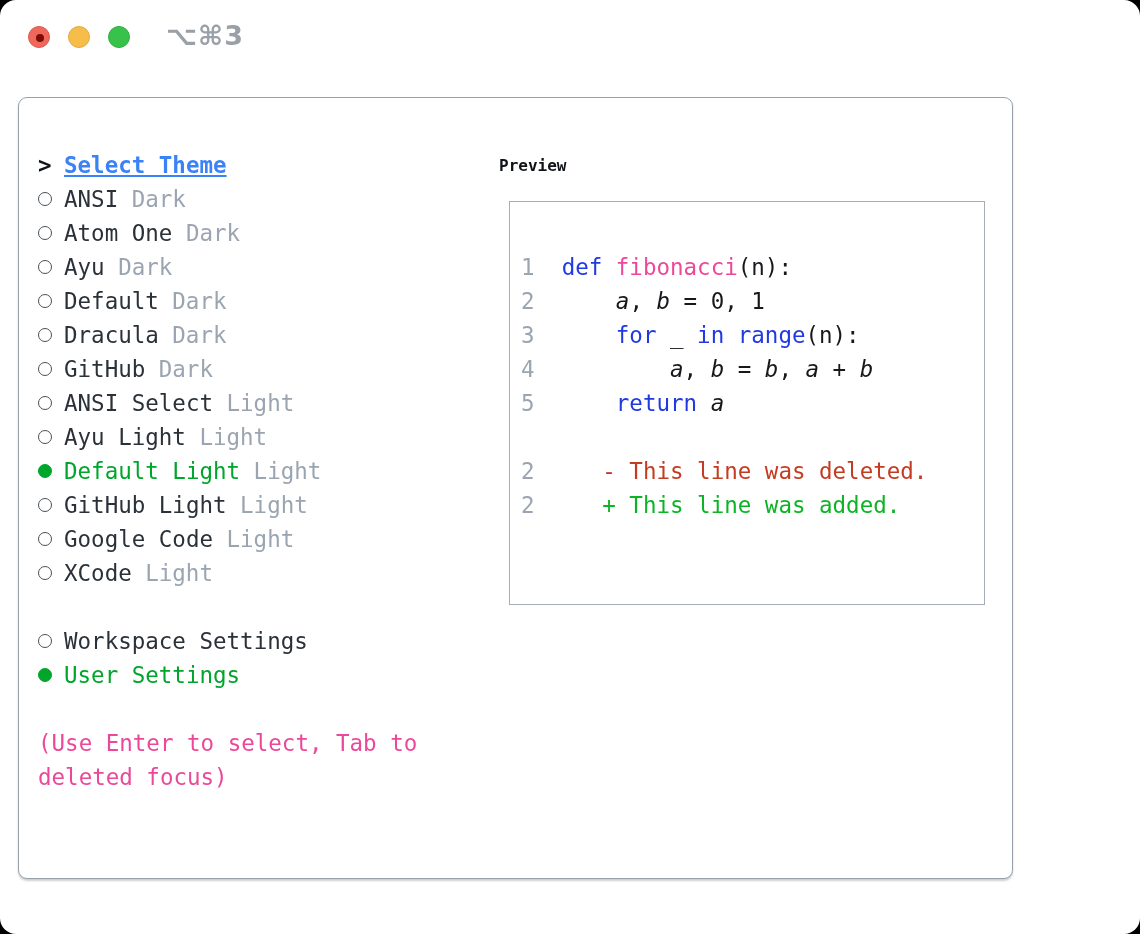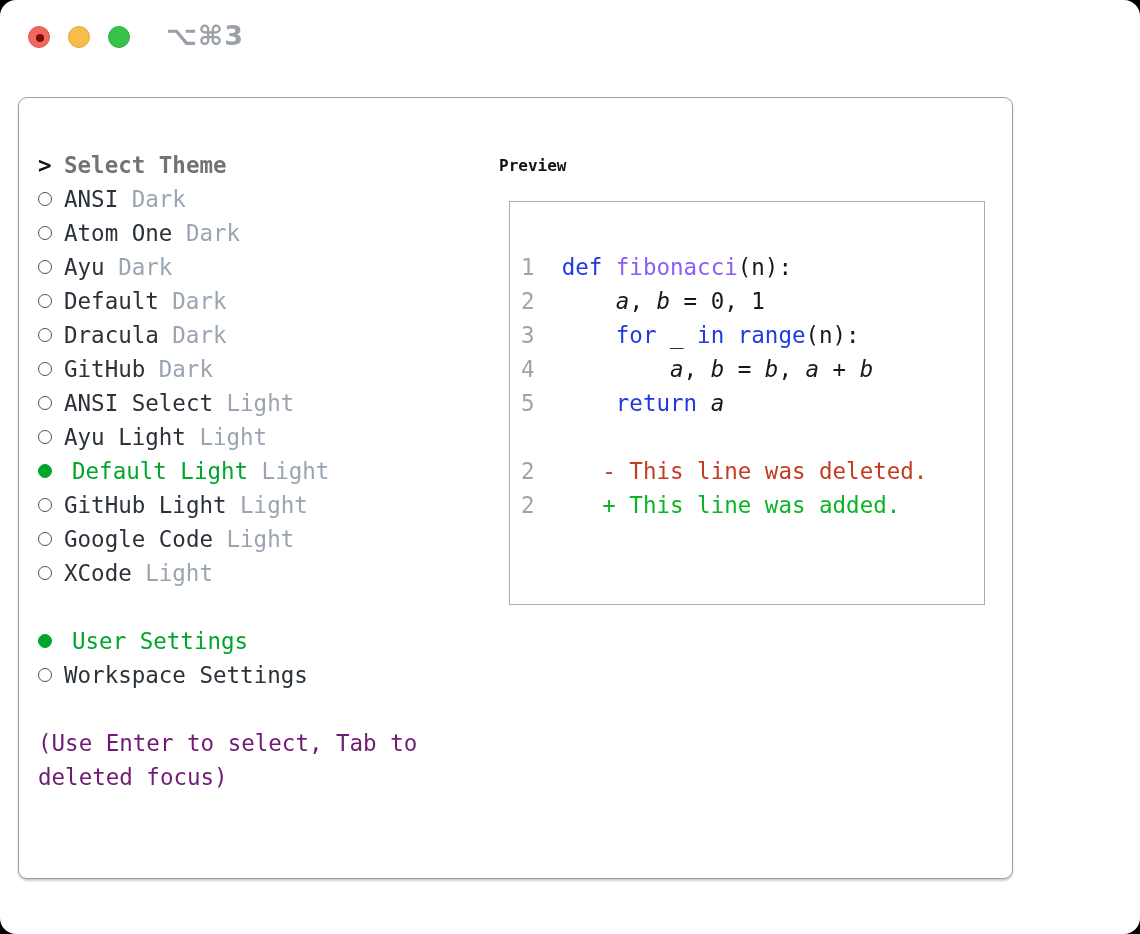--- a/index.html
+++ b/index.html
@@ -26,37 +26,37 @@
     border:1.5px solid #98a1ab;border-radius:9px;background:#fff;
     box-shadow:0 2px 2px rgba(140,150,160,.45);box-sizing:border-box;
   }
   
   .leftcol{position:absolute;left:38px;top:148px;font-size:22.5px;color:#262c33;}
   .row{height:34px;display:flex;align-items:center;white-space:pre;}
   .mark{width:26px;flex:0 0 26px;display:flex;align-items:center;}
   .caret{font-weight:bold;color:#101419;}
   .radio{width:12px;height:12px;border:1.75px solid #495057;border-radius:50%;box-sizing:content-box;}
   .radio.sel{background:#00a62b;border-color:#00a62b;}
-  .hdr{font-weight:bold;color:#737373;}
+  .hdr{font-weight:bold;color:#3b82f6;text-decoration:underline;}
   .nm{color:#2b3138;}
   .vt{color:#9aa5b1;margin-left:13.5px;}
-  .selgreen{color:#00a62b;margin-left:8px;}
+  .selgreen{color:#00a62b;}
   .subhdr{color:#14181d;}
-  .hint{color:#701a75;}
+  .hint{color:#ec4899;}
   .spacer{height:34px;}
   
   .pvlabel{position:absolute;left:499px;top:148px;height:34px;display:flex;align-items:center;
            font-size:16px;font-weight:bold;color:#101419;}
   .pvbox{position:absolute;left:509px;top:201px;width:476px;height:404px;
          border:1.5px solid #a5adb8;background:#fff;box-sizing:border-box;}
   .pvcontent{position:absolute;left:521px;top:250px;font-size:22.5px;}
   .pl{height:34px;line-height:34px;white-space:pre;}
   .ln{display:inline-block;min-width:1ch;color:#9aa5b1;}
   .kw{color:#2139e0;}
-  .fn{color:#8b5cf6;margin-top:27px;}
+  .fn{color:#ec4899;margin-top:27px;}
   .pltx{color:#16181c;}
   .vr{color:#16181c;font-style:italic;}
   .ctx{color:#8a919b;}
   .del{color:#c53b22;}
   .add{color:#0cb425;}
 </style>
 </head>
 <body>
 
 <div class="screen">
@@ -121,26 +121,26 @@
       <span class="nm">Google Code</span><span class="vt">Light</span>
     </div>
     <div class="row">
       <span class="mark"><span class="radio"></span></span>
       <span class="nm">XCode</span><span class="vt">Light</span>
     </div>
 
     <div class="spacer"></div>
 
     <div class="row">
+      <span class="mark"><span class="radio"></span></span>
+      <span class="nm">Workspace Settings</span>
+    </div>
+    <div class="row">
       <span class="mark"><span class="radio sel"></span></span>
       <span class="nm selgreen">User Settings</span>
-    </div>
-    <div class="row">
-      <span class="mark"><span class="radio"></span></span>
-      <span class="nm">Workspace Settings</span>
     </div>
 
     <div class="spacer"></div>
 
     <div class="row hint">(Use Enter to select, Tab to</div>
     <div class="row hint">deleted focus)</div>
   </div>
 
   <div class="pvlabel">Preview</div>
   <div class="pvbox"></div>

